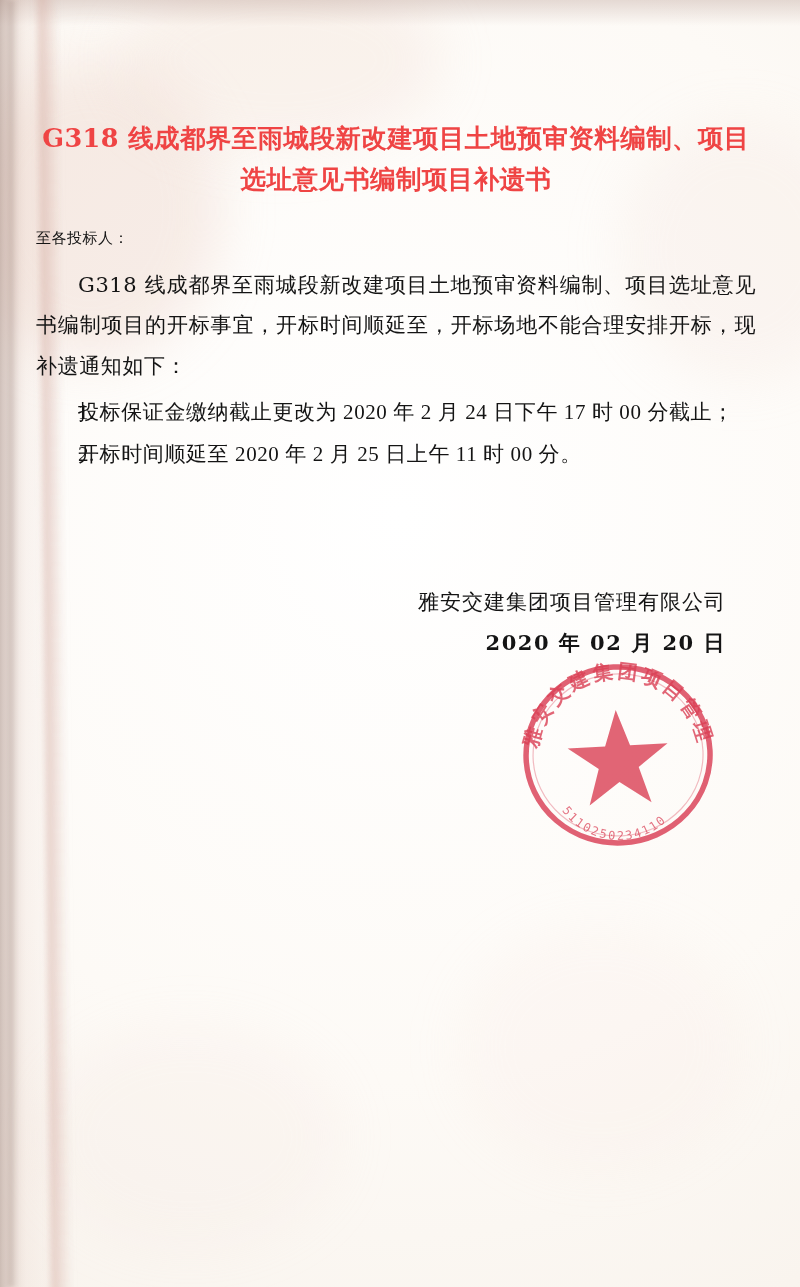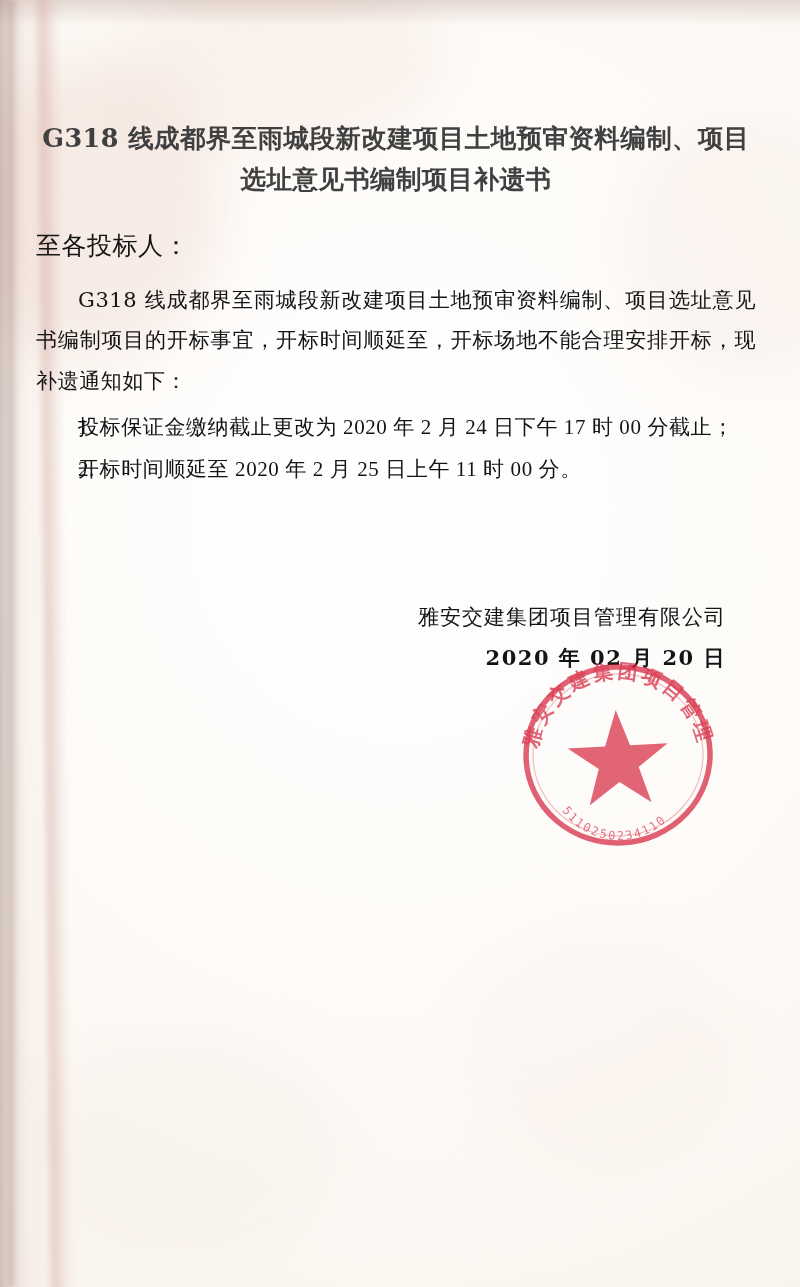--- a/index.html
+++ b/index.html
@@ -81,27 +81,27 @@
     color: #141414;
   }
 
   .doc-title {
     margin: 118px 0 0 0;
     font-size: 25.5px;
     font-weight: bold;
     line-height: 1.62;
     text-align: center;
     letter-spacing: .4px;
-    color: #404040;
+    color: #ef4444;
     font-family: "DejaVu Serif", "Liberation Serif", serif;
   }
 
   .salutation {
     margin: 26px 0 0 0;
-    font-size: 25px;
+    font-size: 15px;
     line-height: 1.5;
     letter-spacing: .5px;
   }
 
   .para {
     margin: 16px 0 0 0;
     font-size: 21px;
     line-height: 1.92;
     text-align: justify;
     text-justify: inter-ideograph;

